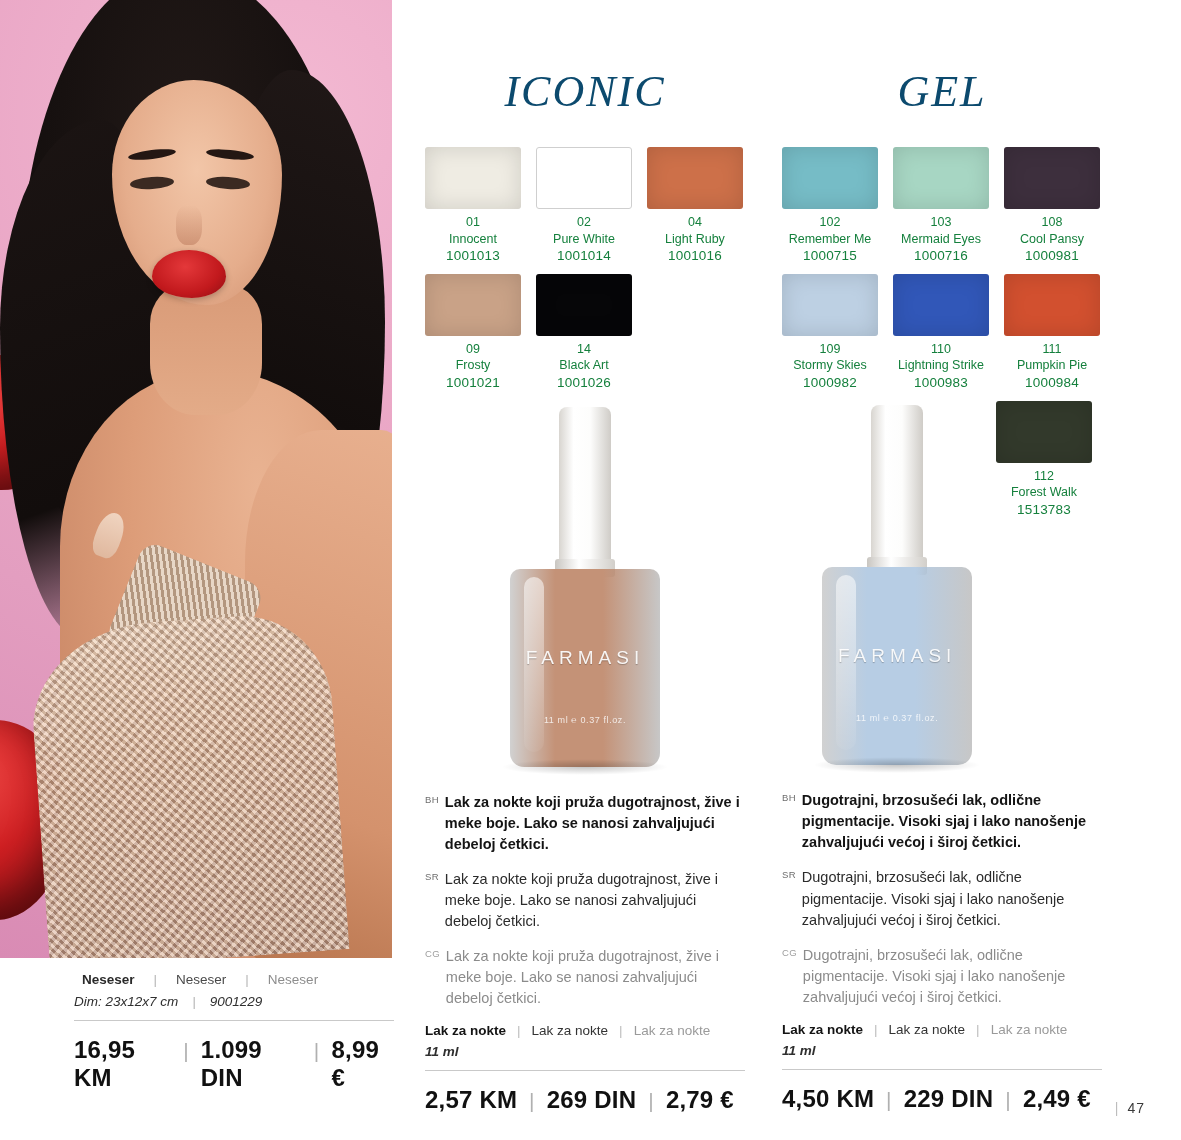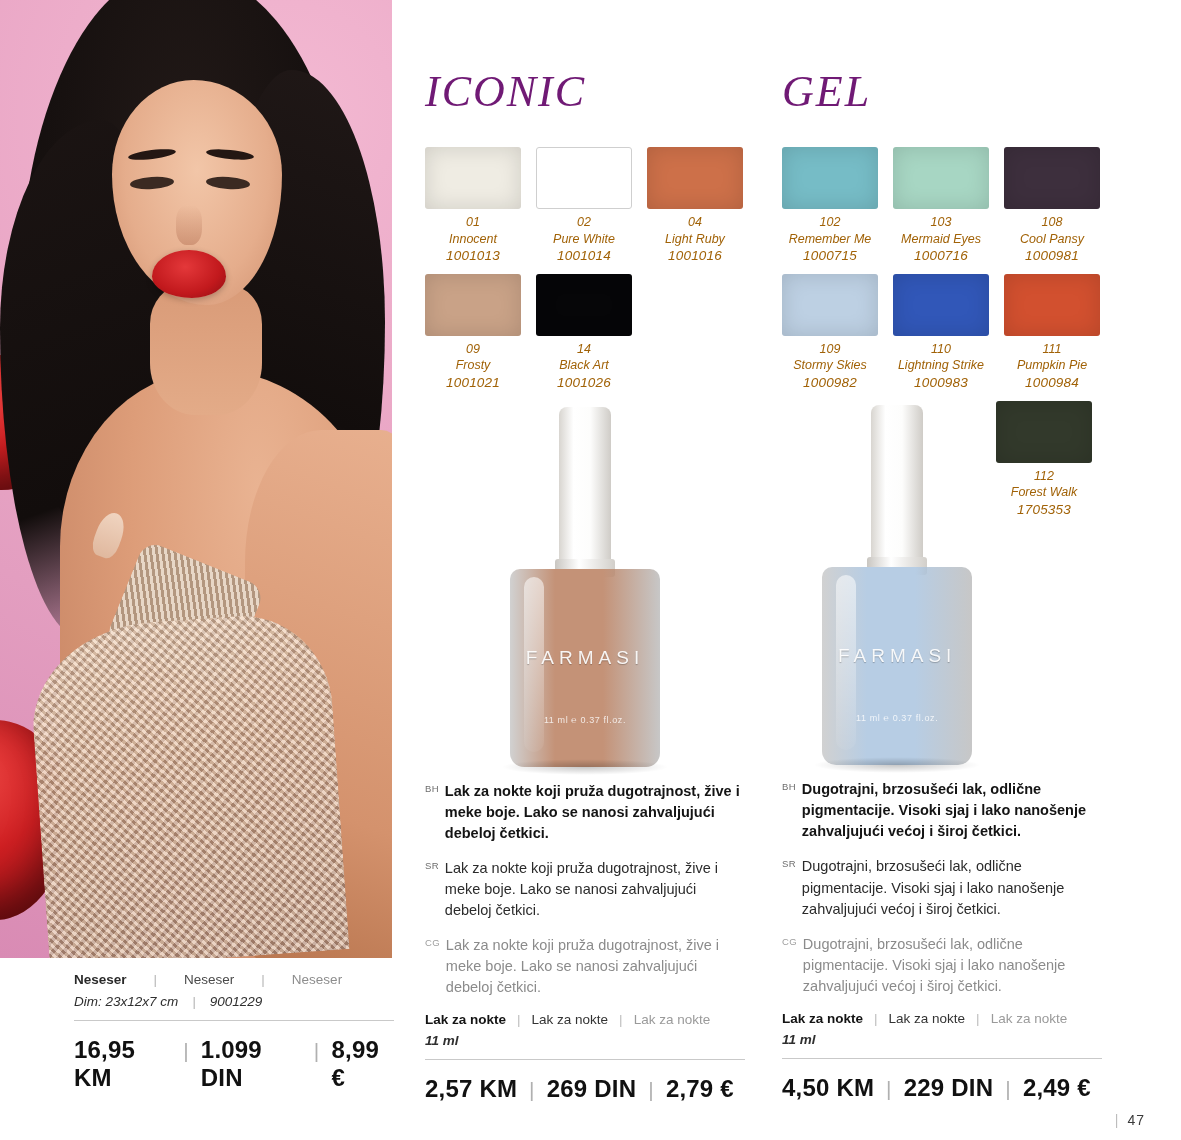--- a/index.html
+++ b/index.html
@@ -124,21 +124,21 @@
     background: linear-gradient(180deg,#f0d4c0 0%, #e0b89e 100%);
     border-radius: 50% 50% 35% 35%;
     transform: rotate(20deg);
   }
 
   
   .left-footer {
     position: absolute; left: 74px; top: 972px; width: 320px;
   }
   .meta-row {
-    display: flex; align-items: baseline; gap: 16px; font-size: 13.5px; color: #2a2a2a;
+    display: flex; align-items: baseline; gap: 8px; font-size: 13.5px; color: #2a2a2a; margin-left: 8px;
   }
   .meta-row .sep { color: #b6b6b6; padding: 0 11px; }
   .meta-row .lang-bh { font-weight: bold; }
   .meta-row .lang-sr { color: #4a4a4a; }
   .meta-row .lang-cg { color: #8d8d8d; }
   .dim-row {
     display: flex; align-items: flex-start; font-style: italic; font-size: 13.5px;
     color: #2f2f2f; margin-top: 7px;
   }
   .dim-row .sep { color: #b6b6b6; padding: 0 14px; }
@@ -158,21 +158,22 @@
     width: 320px;
   }
   .col-iconic { left: 425px; }
   .col-gel { left: 782px; }
 
   .col-title {
     font-family: "Liberation Serif", serif;
     font-style: italic;
     font-size: 44px;
     letter-spacing: 2px;
-    color: #701a75;
+    text-align: center;
+    color: #0c4a6e;
     margin-top: 66px;
     margin-bottom: 0;
     font-weight: normal;
   }
 
   .swatch-grid {
     display: flex;
     flex-wrap: wrap;
     gap: 0 15px;
     margin-top: 30px;
@@ -186,23 +187,22 @@
     width: 96px; height: 62px;
     border-radius: 3px;
     box-shadow: inset 0 0 22px rgba(0,0,0,.14);
   }
   .swatch-chip.bordered {
     border: 1px solid #cfcfcf;
     box-sizing: border-box;
     box-shadow: none;
   }
   .sw-code, .sw-name, .sw-sku {
-    font-style: italic;
     line-height: 1.32;
-    color: #a16207;
+    color: #15803d;
   }
   .sw-code { font-size: 12.5px; margin-top: 5px; }
   .sw-name { font-size: 12.5px; }
   .sw-sku  { font-size: 13.5px; letter-spacing: .2px; }
 
   
   .bottle-wrap {
     position: relative;
     height: 370px;
     margin-top: 6px;
@@ -251,21 +251,21 @@
     text-align: center; font-size: 9px; letter-spacing: .6px;
     color: rgba(255,255,255,.8);
   }
   .bottle-shadow {
     position: absolute; left: 50%; transform: translateX(-50%);
     top: 352px; width: 168px; height: 16px;
     background: radial-gradient(ellipse at 50% 50%, rgba(0,0,0,.22) 0%, rgba(0,0,0,0) 70%);
   }
 
   
-  .desc-block { margin-top: 4px; }
+  .desc-block { margin-top: 15px; }
   .desc {
     display: flex;
     align-items: flex-start;
     margin-bottom: 14px;
   }
   .desc .tag {
     font-size: 9.5px;
     letter-spacing: .3px;
     color: #6e6e6e;
     margin-right: 6px;
@@ -281,21 +281,21 @@
   .prod-names {
     display: flex; align-items: flex-start; font-size: 13.5px; margin-top: 6px;
   }
   .prod-names .sep { color: #bcbcbc; padding: 0 11px; }
   .prod-names .lang-bh { font-weight: bold; color: #141414; }
   .prod-names .lang-sr { color: #333; }
   .prod-names .lang-cg { color: #9a9a9a; }
   .vol-row { font-style: italic; font-size: 13.5px; margin-top: 6px; color: #2f2f2f; font-weight: bold; }
 
   .page-num {
-    position: absolute; right: 36px; bottom: 12px;
+    position: absolute; right: 36px; bottom: 24px;
     font-size: 14px; color: #3a3a3a; letter-spacing: 1px;
   }
   .page-num .bar { color: #bdbdbd; margin-right: 8px; }
 </style>
 </head>
 <body>
 
 <div class="photo-col">
   <div class="photo-bg"></div>
   <div class="sphere s1"></div>
@@ -460,21 +460,21 @@
     <div class="swatch-cell">
       <div class="swatch-chip" id="c1s5" style="background: rgb(210, 80, 47);"></div>
       <div class="sw-code">111</div>
       <div class="sw-name">Pumpkin Pie</div>
       <div class="sw-sku">1000984</div>
     </div>
     <div class="swatch-cell" style="margin-left:214px">
       <div class="swatch-chip" id="c1s6" style="background: rgb(50, 57, 43);"></div>
       <div class="sw-code">112</div>
       <div class="sw-name">Forest Walk</div>
-      <div class="sw-sku">1705353</div>
+      <div class="sw-sku">1513783</div>
     </div>
   </div>
 
   <div class="bottle-wrap" style="margin-top:-122px">
     <div class="bottle" style="left:36%">
       <div class="cap"></div>
       <div class="neck-ring"></div>
       <div class="body-glass" id="c1bottle" style="background: linear-gradient(90deg, rgba(0, 0, 0, 0.18), rgb(183, 205, 228) 30%, rgb(183, 205, 228) 62%, rgba(0, 0, 0, 0.22));">
         <div class="glass-gloss"></div>
         <div class="brand">FARMASI</div>

